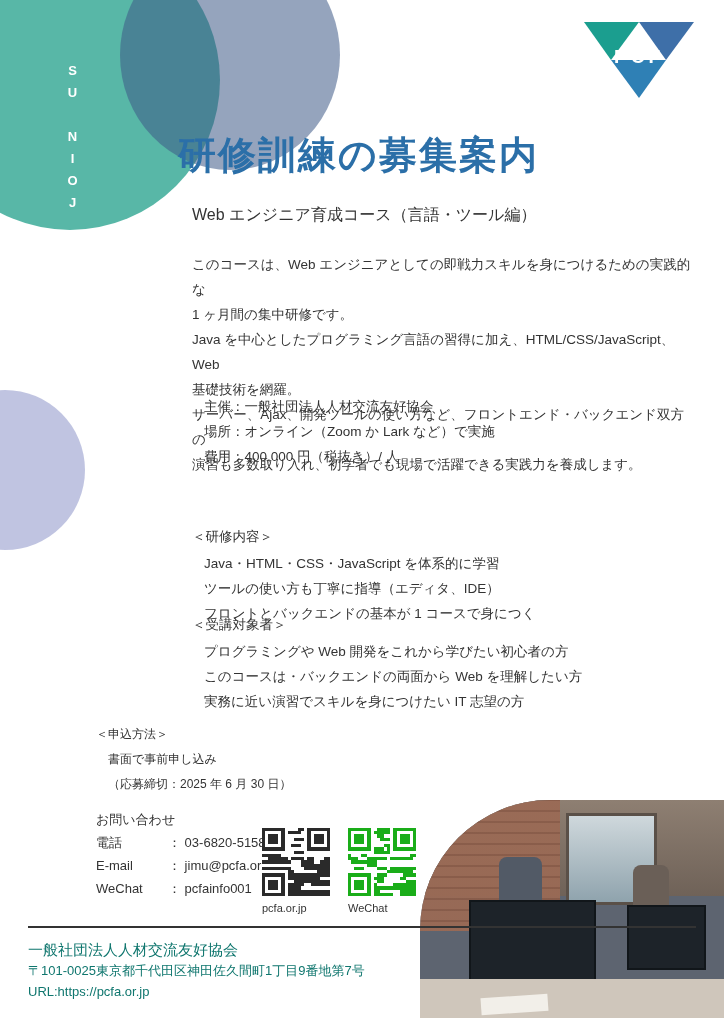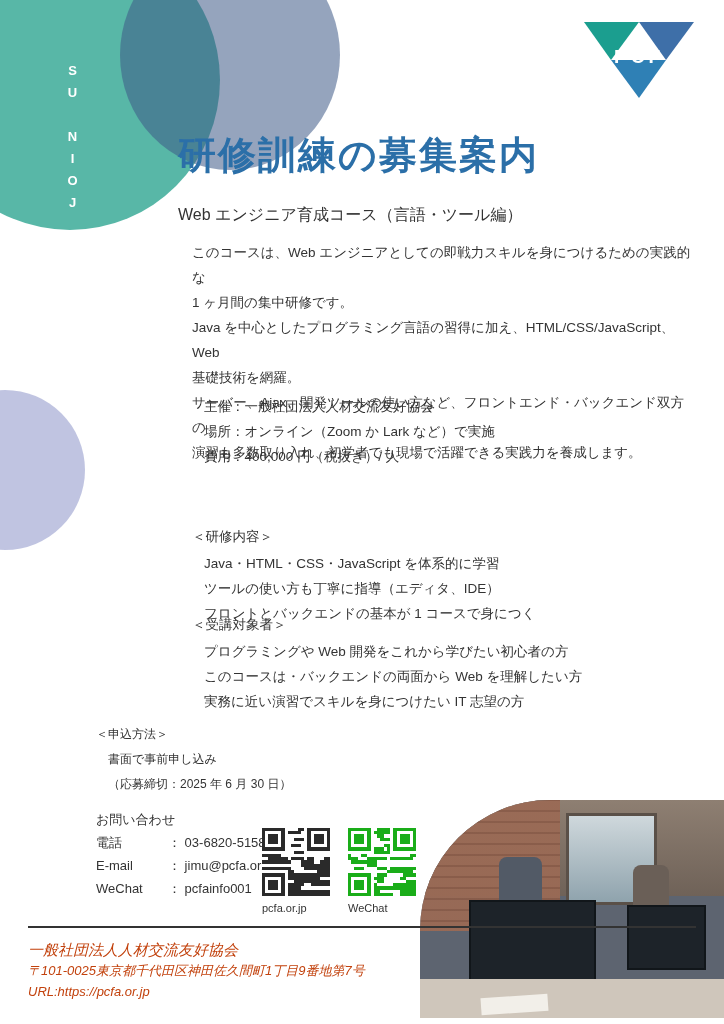--- a/index.html
+++ b/index.html
@@ -76,29 +76,29 @@
     position: absolute;
     left: 178px; top: 130px;
     font-size: 38px;
     font-weight: bold;
     color: #2b6fa8;
     letter-spacing: 2px;
     white-space: nowrap;
   }
   #doc-subtitle {
     position: absolute;
-    left: 178px; top: 205px;
+    left: 192px; top: 205px;
     font-size: 16px;
     color: #333;
   }
 
   
   #intro {
     position: absolute;
-    left: 192px; top: 240px;
+    left: 192px; top: 252px;
     width: 500px;
     font-size: 13.5px;
     line-height: 25px;
     color: #333;
   }
 
   .section {
     position: absolute;
     left: 192px;
     width: 500px;
@@ -188,22 +188,21 @@
     position: absolute;
     left: 28px; bottom: 96px;
     width: 668px; height: 2px;
     background: #333;
   }
   #footer {
     position: absolute;
     left: 28px; bottom: 22px;
     font-size: 13px;
     line-height: 21px;
-    color: #c2410c;
-    font-style: italic;
+    color: #0f766e;
   }
   #footer .org { font-size: 15px; }
 </style>
 </head>
 <body>
 
 <div class="blob" id="blob-teal"></div>
 <div class="blob" id="blob-navy"></div>
 <div class="blob" id="blob-lav"></div>
 

